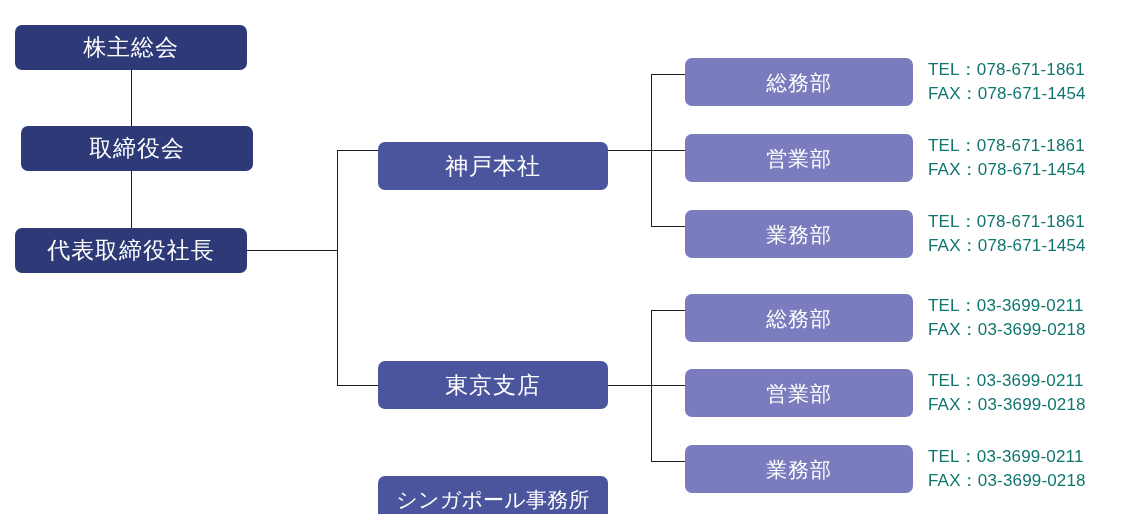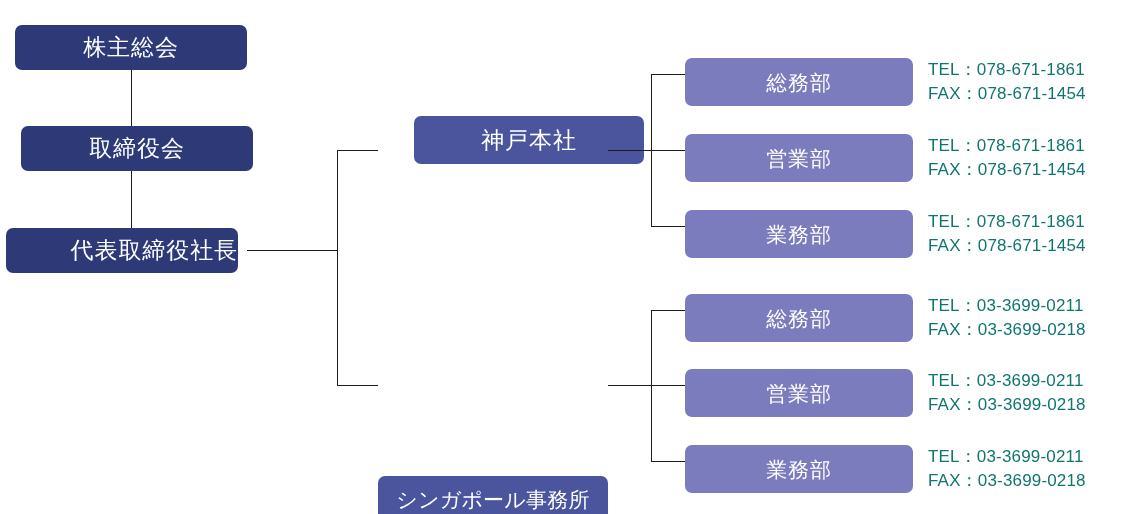--- a/index.html
+++ b/index.html
@@ -78,36 +78,39 @@
 <div id="chart">
 
   <div class="node level1" style="left:15px; top:25px; width:232px; height:45px;">
     <span>株主総会</span>
   </div>
 
   <div class="node level1" style="left:21px; top:126px; width:232px; height:45px;">
     <span>取締役会</span>
   </div>
 
-  <div class="node level1" style="left:6px; top:228px; width:232px; height:45px;justify-content:flex-end;">
+  <div class="node level1" style="left:15px; top:228px; width:232px; height:45px;">
     <span>代表取締役社長</span>
   </div>
 
   <div class="line v" style="left:131px; top:70px; height:56px;"></div>
   <div class="line v" style="left:131px; top:171px; height:57px;"></div>
 
   <div class="line h" style="left:247px; top:250px; width:91px;"></div>
   <div class="line v" style="left:337px; top:150px; height:235px;"></div>
   <div class="line h" style="left:337px; top:150px; width:41px;"></div>
   <div class="line h" style="left:337px; top:385px; width:41px;"></div>
 
-  <div class="node level2" style="left:378px; top:116px; width:230px; height:48px;margin-left:36px;">
+  <div class="node level2" style="left:378px; top:142px; width:230px; height:48px;">
     <span>神戸本社</span>
   </div>
 
+  <div class="node level2" style="left:378px; top:361px; width:230px; height:48px;">
+    <span>東京支店</span>
+  </div>
 
   <div class="node level2 narrow" style="left:378px; top:437px; width:230px; height:46px;">
     <span>シンガポール事務所</span>
   </div>
 
   <div class="line h" style="left:608px; top:150px; width:43px;"></div>
   <div class="line v" style="left:651px; top:74px; height:152px;"></div>
   <div class="line h" style="left:651px; top:74px; width:34px;"></div>
   <div class="line h" style="left:651px; top:150px; width:34px;"></div>
   <div class="line h" style="left:651px; top:226px; width:34px;"></div>

